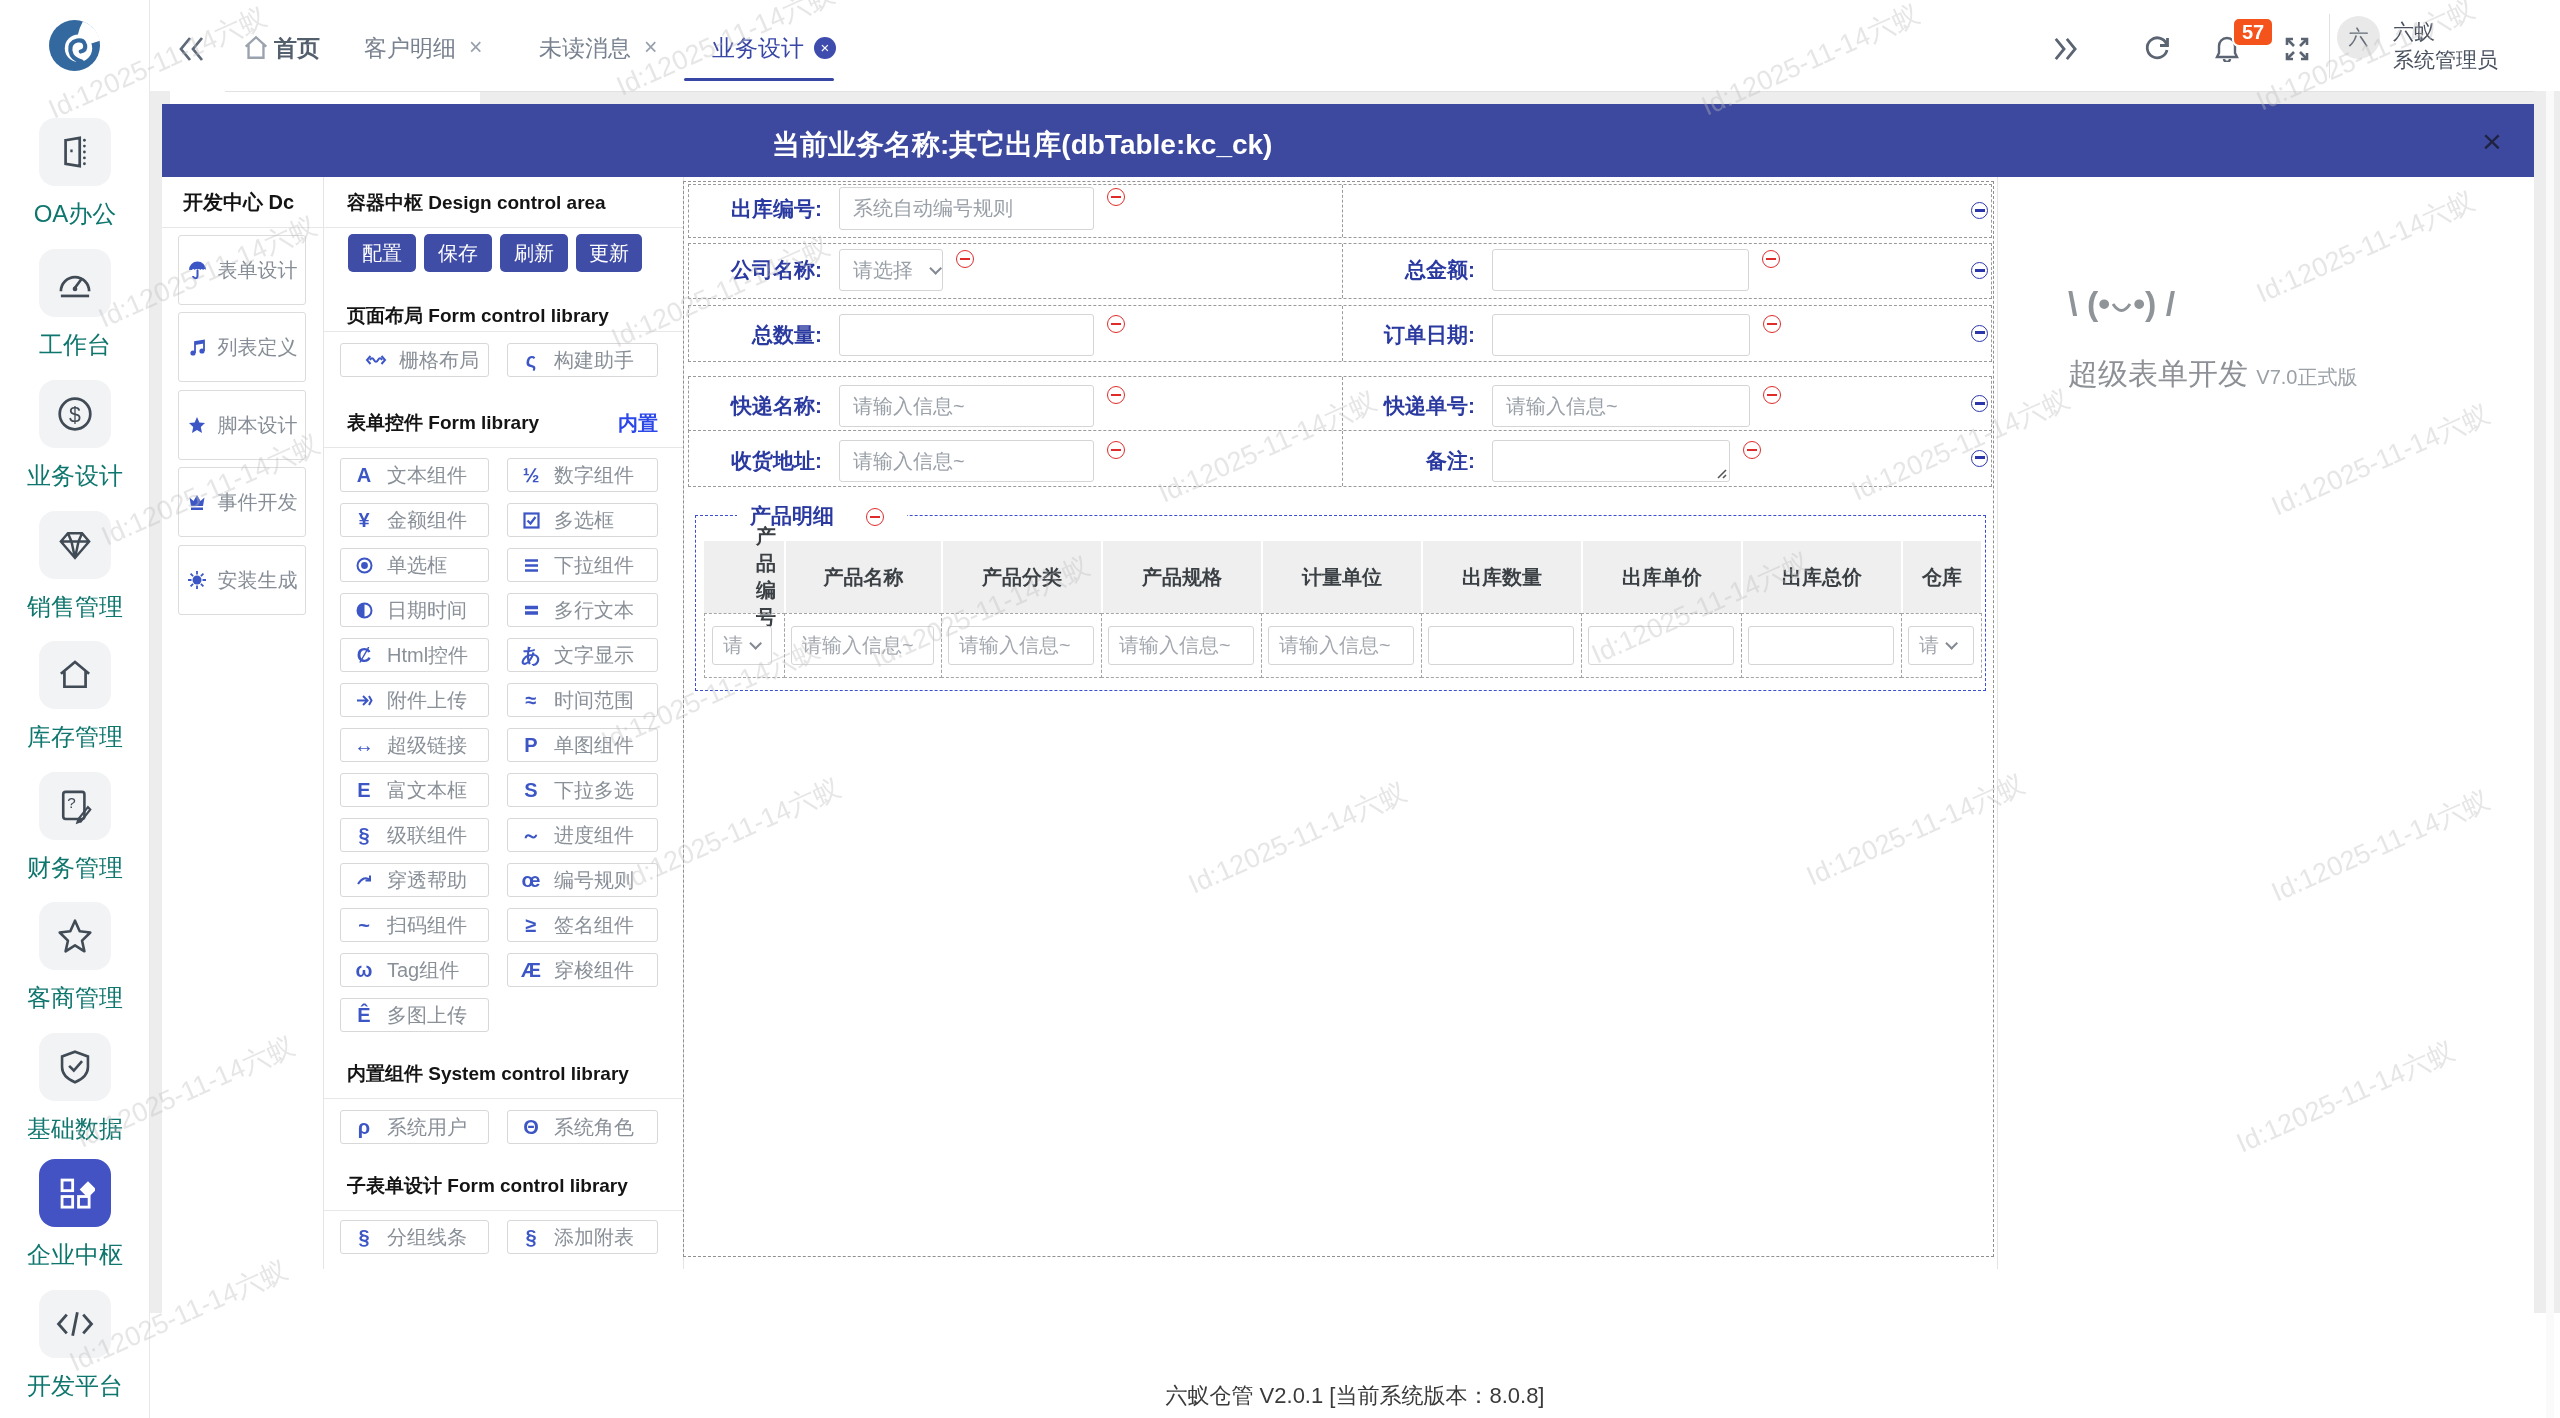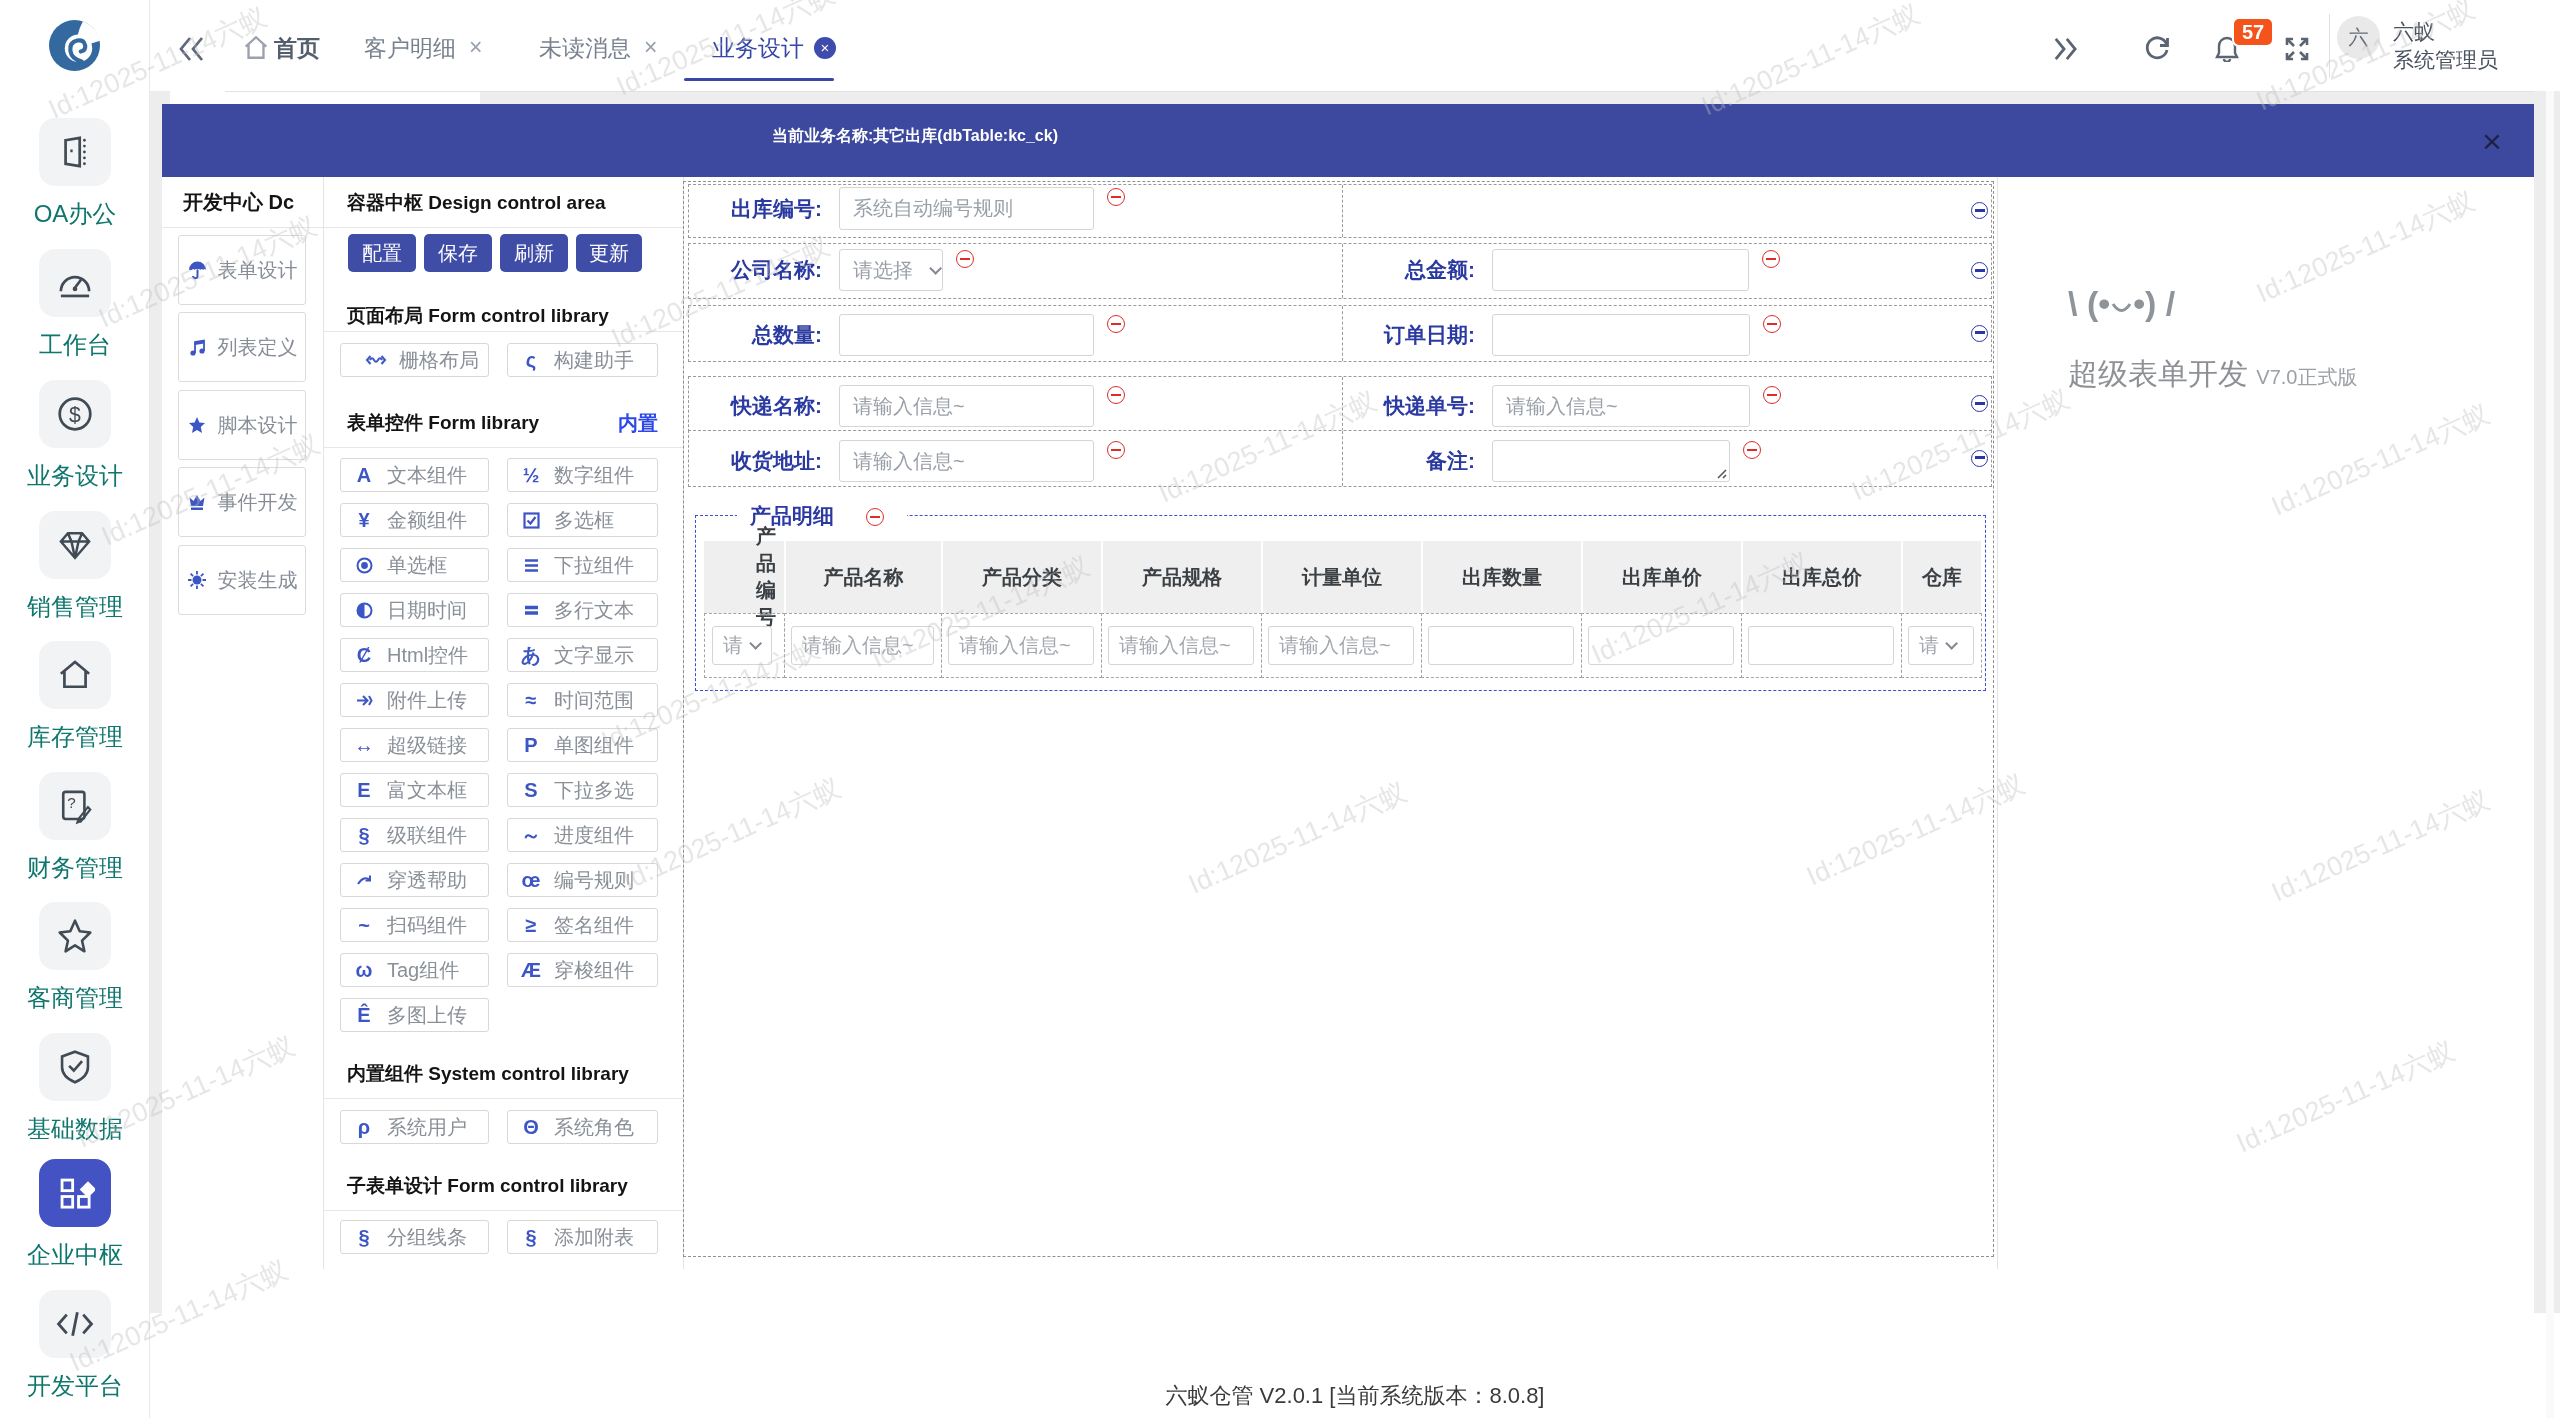--- a/index.html
+++ b/index.html
@@ -182,21 +182,21 @@
       <div class="snav" style="top:1290px">
         <svg width="40" height="40" viewBox="0 0 34 34">
           <path d="M10 9 L3 17 L10 25 M24 9 L31 17 L24 25 M19 7 L15 27" fill="none" stroke="#414b56" stroke-width="2.4"></path>
         </svg>
       </div>
       <div class="slbl" style="top:1370px">开发平台</div>
     </div>
 
 <div id="modal">
   <div id="mhead">
-    <div class="abs" style="left:610px;top:22px;font-size:16px;color:#fff;font-weight:bold;text-align:center;">当前业务名称:其它出库(dbTable:kc_ck)</div>
+    <div class="abs" style="left:610px;top:22px;font-size:28px;color:#fff;font-weight:bold;text-align:center;">当前业务名称:其它出库(dbTable:kc_ck)</div>
     <div class="abs" style="left:2320px;top:18px;font-size:34px;color:#1f2341;font-weight:300;">×</div>
   </div>
   <div class="vline" style="left:161px;"></div>
   <div class="vline" style="left:521px;"></div>
   <div class="vline" style="left:1835px;"></div>
 
   <div class="sect" style="left:21px;top:85px;font-size:20px;">开发中心 Dc</div>
   <div class="hr" style="left:0;top:123px;width:161px;"></div>
   <div class="p1btn" style="top:131px;" id="pb1"><svg width="20" height="20" viewBox="0 0 20 20" style="flex:none;">
           <path d="M2 10 a8.5 8.5 0 0 1 17 0 q-1.4-2.2-2.9 0 q-1.4-2.2-2.8 0 q-1.4-2.2-2.8 0 q-1.4-2.2-2.8 0 q-1.4-2.2-2.8 0 Z" fill="#3d56c5"></path>

